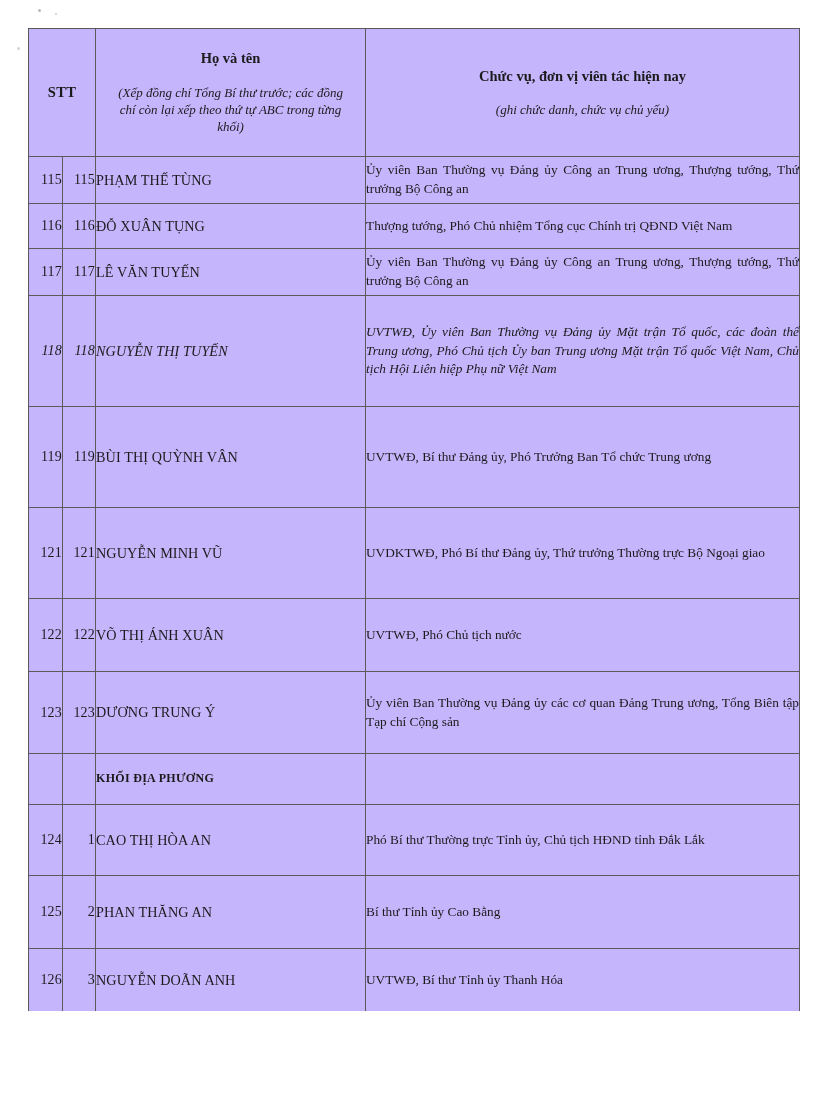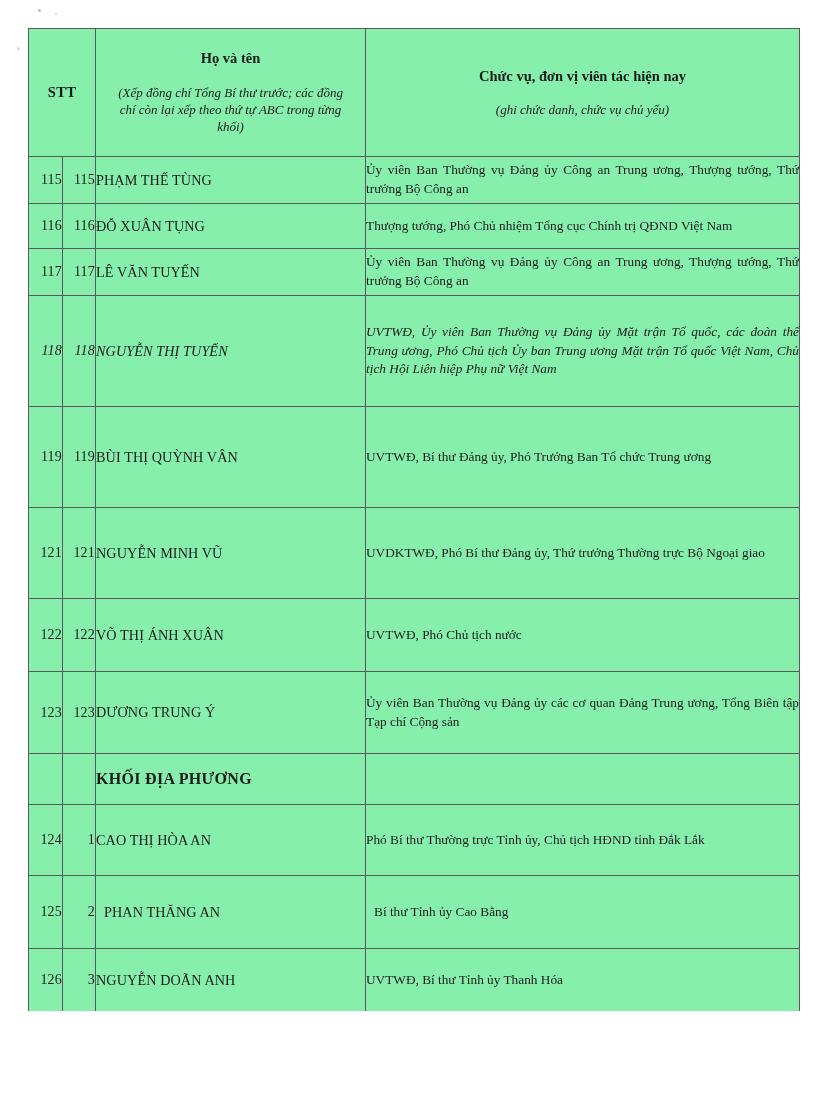--- a/index.html
+++ b/index.html
@@ -43,21 +43,21 @@
     width: 771px;
     border-collapse: collapse;
     table-layout: fixed;
   }
 
   table.doc-table td,
   table.doc-table th {
     border: 1px solid #5a5a5a;
     vertical-align: middle;
     padding: 0;
-    background: #86efac;
+    background: #c4b5fd;
   }
 
   
   col.c-num-a { width: 34px; }
   col.c-num-b { width: 33px; }
   col.c-name  { width: 270px; }
   col.c-pos   { width: 434px; }
 
   
   thead th {
@@ -107,35 +107,35 @@
     line-height: 1.42;
     text-align: justify;
     text-justify: inter-word;
     vertical-align: middle;
   }
   td.pos .pos-inner { display: block; }
 
   
   tr.section td.name {
     font-weight: bold;
-    font-size: 16px;
+    font-size: 12px;
     letter-spacing: .3px;
   }
 
   
   tr.h46 td { height: 46px; }
   tr.h44 td { height: 44px; }
   tr.h110 td { height: 110px; font-style: italic; }
   tr.h100 td { height: 100px; }
   tr.h98  td { height: 98px; }
   tr.h72  td { height: 72px; }
   tr.h81  td { height: 81px; }
   tr.h50  td { height: 50px; }
   tr.h70  td { height: 70px; }
-  tr.h72b td { height: 72px; padding-left: 8px; }
+  tr.h72b td { height: 72px; }
 </style>
 </head>
 <body>
 
 <div class="page">
 
   <span class="speckle s1"></span>
   <span class="speckle s2"></span>
   <span class="speckle s3"></span>
   <span class="speckle s4"></span>

